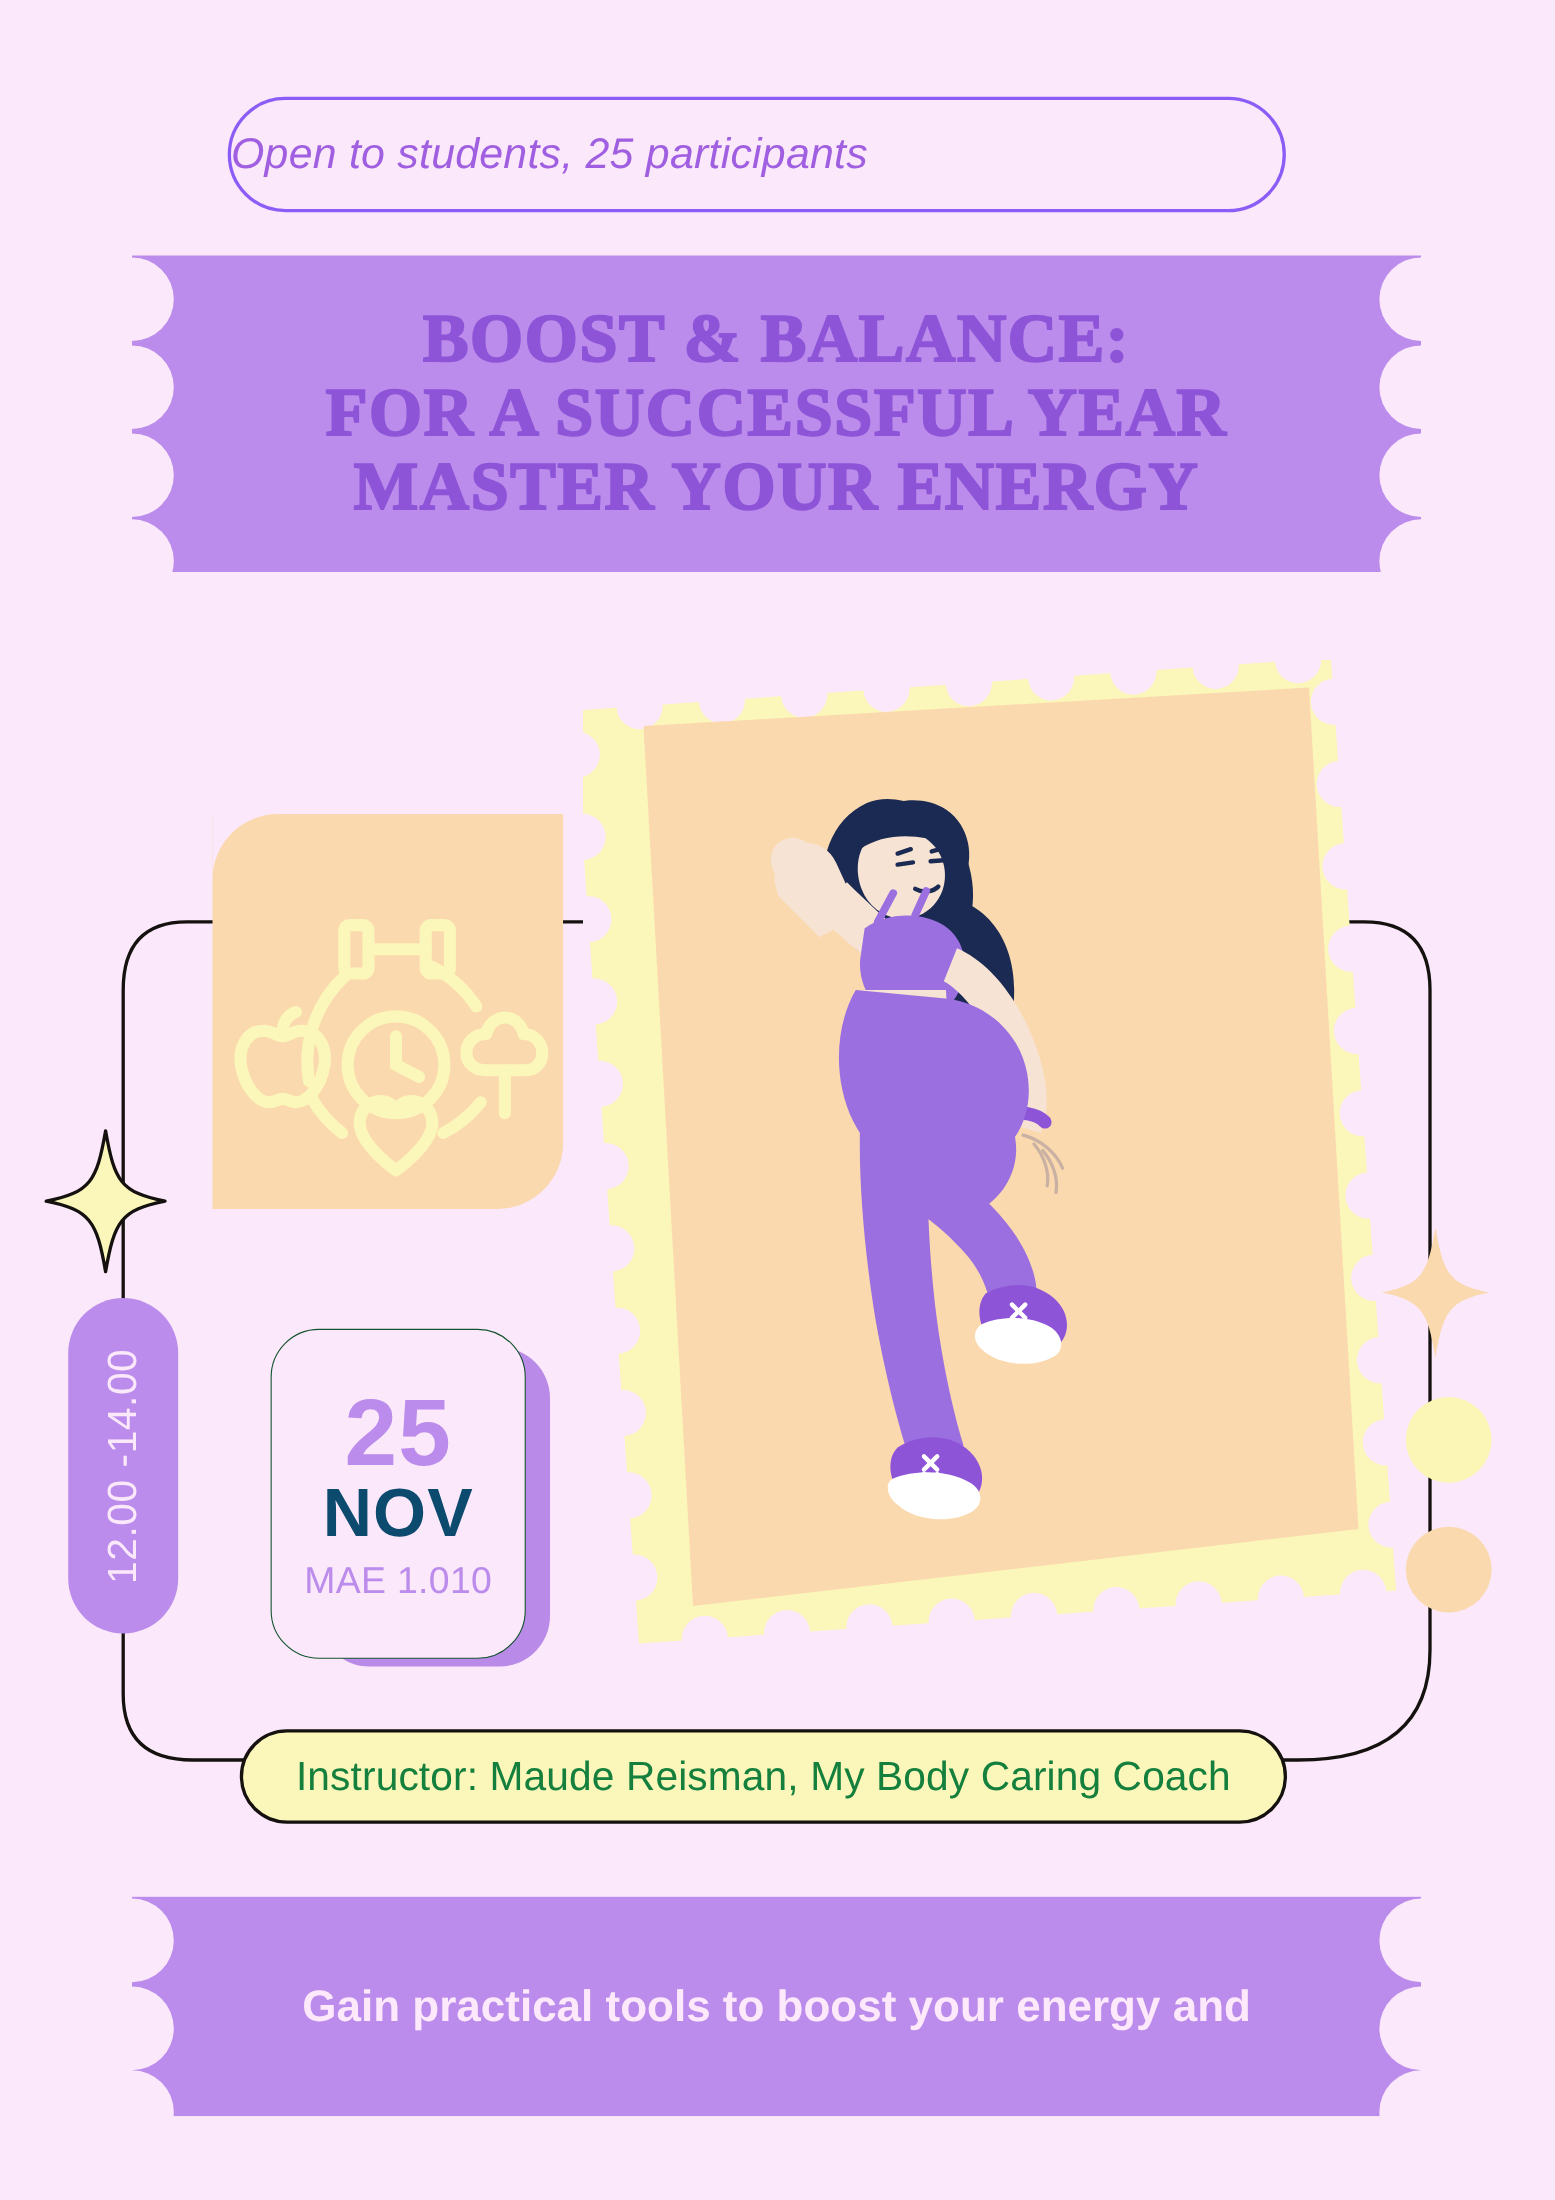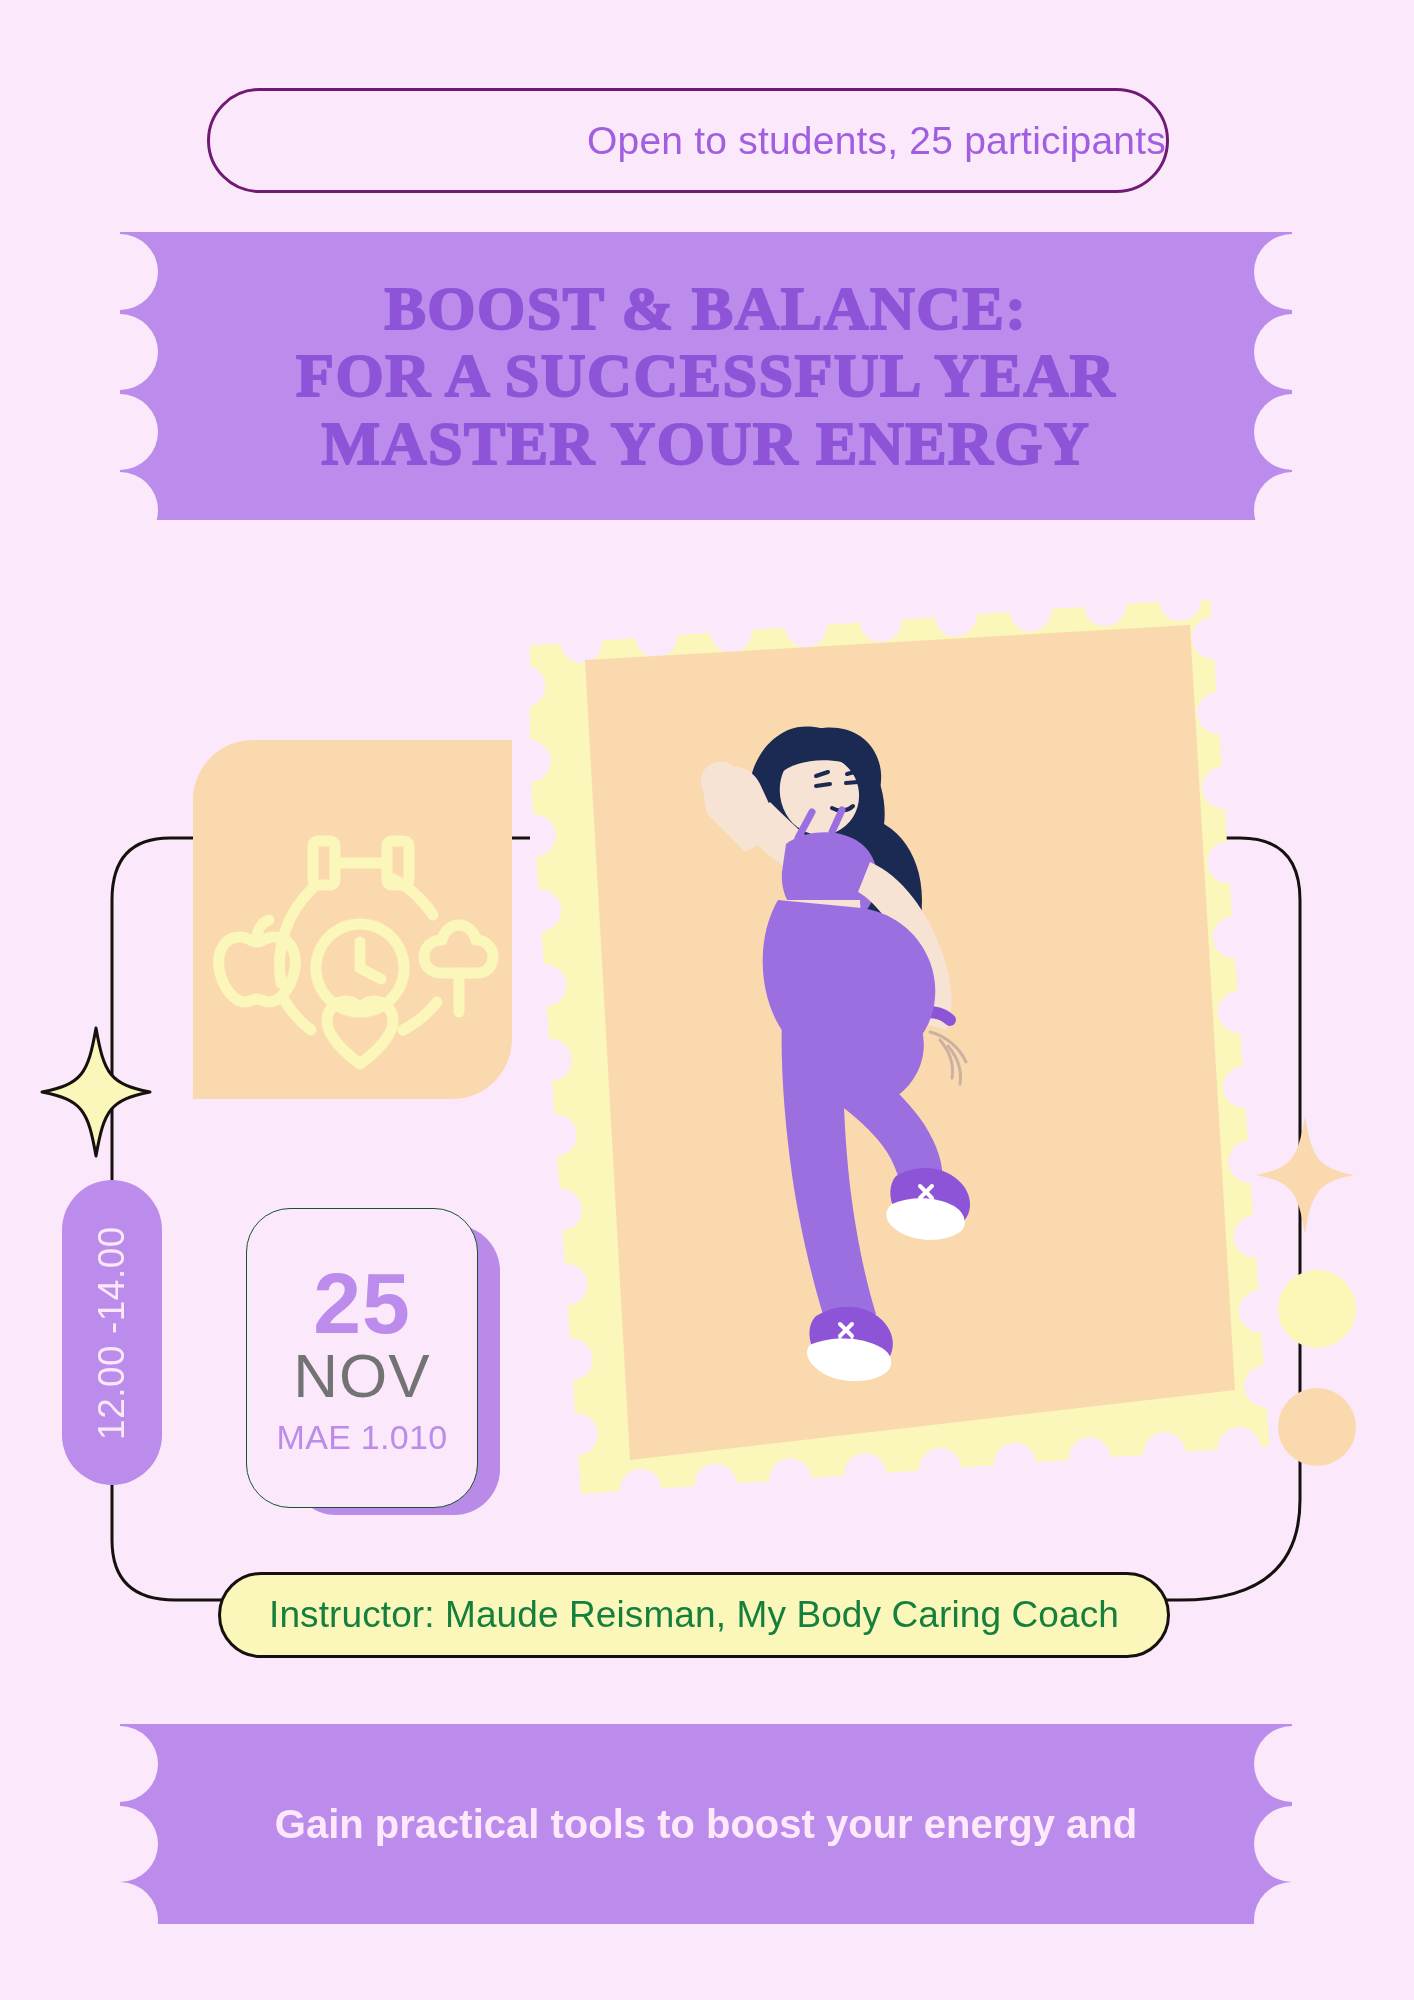--- a/index.html
+++ b/index.html
@@ -8,23 +8,23 @@
     background:#fbe8fa;
     font-family:"Liberation Sans", sans-serif;
     overflow:hidden;
     position:relative;
   }
   .poster{position:absolute;inset:0;width:1414px;height:2000px;}
 
   
   .header-pill{
     position:absolute;left:207px;top:88px;width:962px;height:105px;
-    border:3px solid #701a75;border-radius:60px;
-    display:flex;align-items:center;justify-content:flex-end;
-    box-sizing:border-box;background:transparent;
+    border:3px solid #8b5cf6;border-radius:60px;
+    display:flex;align-items:center;justify-content:flex-start;
+    box-sizing:border-box;background:transparent;font-style:italic;
   }
   .header-pill span{
     font-size:39px;color:#9f5fe0;letter-spacing:.2px;
     font-family:"Liberation Sans", sans-serif;
     white-space:nowrap;
   }
 
   
   .title-banner{
     position:absolute;left:120px;top:232px;width:1172px;height:288px;
@@ -63,21 +63,21 @@
     background:#b98ae8;border-radius:46px;
   }
   .date-card{
     position:absolute;left:246px;top:1208px;width:232px;height:300px;
     background:#fbe8fa;border:1px solid #14532d;border-radius:44px;
     box-sizing:border-box;
     display:flex;flex-direction:column;align-items:center;justify-content:center;
     padding-top:4px;
   }
   .date-day{font-size:86px;font-weight:bold;color:#bb8ceb;line-height:.95;letter-spacing:1px;}
-  .date-month{font-size:62px;font-weight:normal;color:#737373;line-height:.95;letter-spacing:1px;margin-top:2px;}
+  .date-month{font-size:62px;font-weight:bold;color:#0c4a6e;line-height:.95;letter-spacing:1px;margin-top:2px;}
   .date-room{font-size:34px;color:#bb8ceb;margin-top:12px;letter-spacing:.3px;}
 
   
   .time-pill{
     position:absolute;left:62px;top:1180px;width:100px;height:305px;
     background:#bb8ceb;border-radius:60px;
     display:flex;align-items:center;justify-content:center;
   }
   .time-pill span{
     transform:rotate(-90deg);white-space:nowrap;

